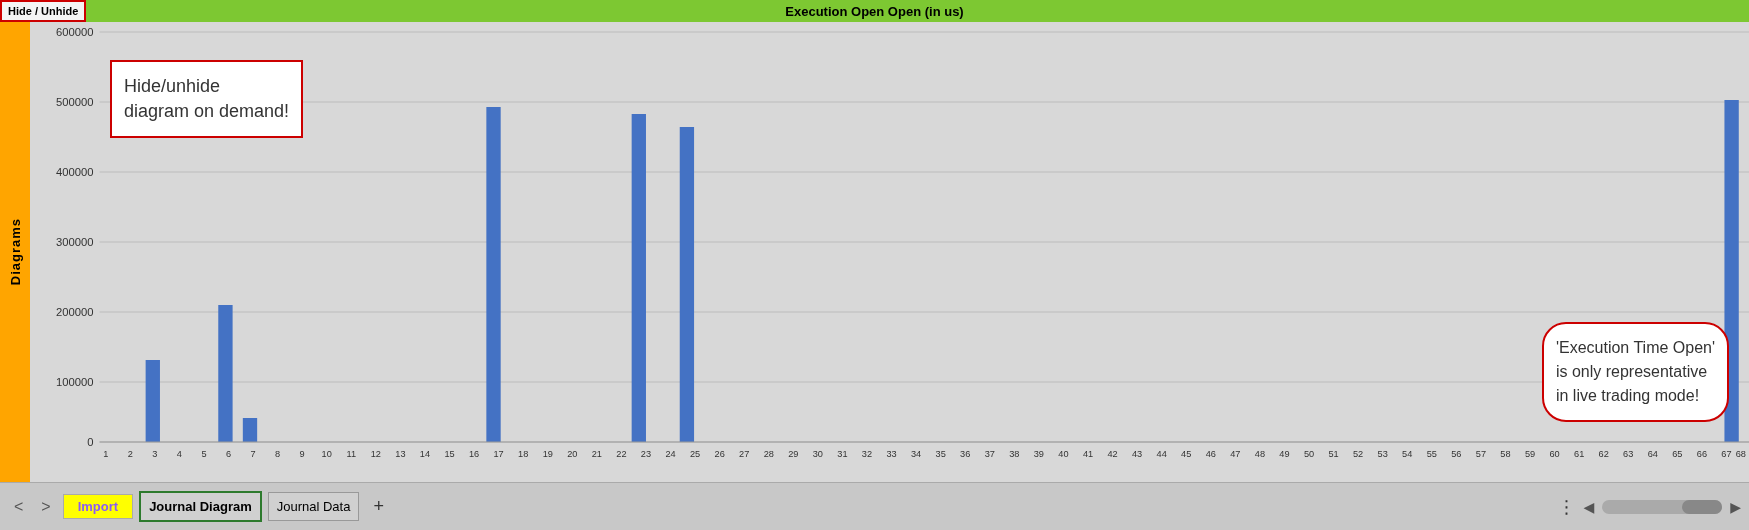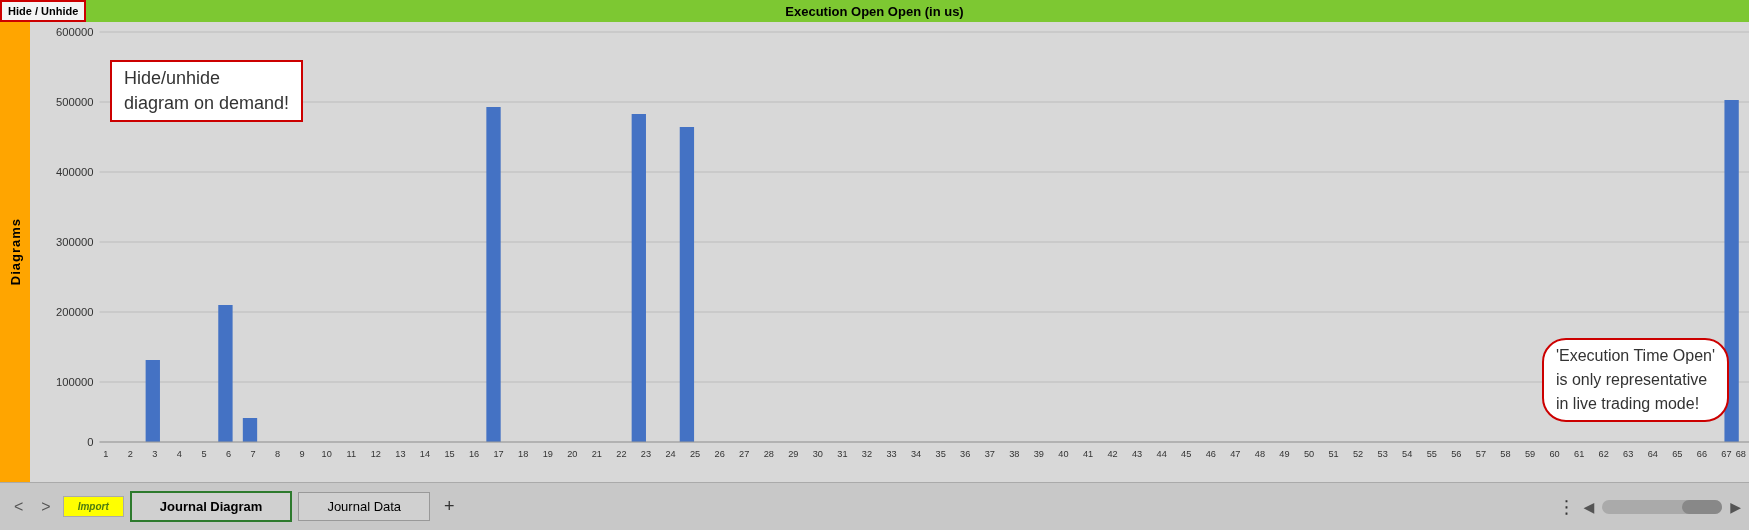--- a/index.html
+++ b/index.html
@@ -73,21 +73,21 @@
       background: #d8d8d8;
       position: relative;
       overflow: hidden;
     }
 
     
     .tooltip-box {
       position: absolute;
       background: white;
       border: 2px solid #cc0000;
-      padding: 4px 12px;
+      padding: 12px 12px;
       font-size: 16px;
       line-height: 1.4;
       color: #333;
     }
     #tooltip-hide {
       top: 38px;
       left: 80px;
       font-size: 18px;
     }
     #tooltip-execution {
@@ -119,29 +119,28 @@
       background: none;
       border: none;
       font-size: 16px;
       cursor: pointer;
       padding: 2px 6px;
       color: #555;
     }
     #import-btn {
       background: #ffff00;
       border: 1px solid #aaa;
-      font-size: 10px;
+      font-size: 13px;
       font-weight: bold;
       padding: 4px 14px;
       cursor: pointer;
-      color: #4d7c0f;
-      font-style: italic;
+      color: #8b5cf6;
     }
     .tab {
-      padding: 6px 28px;
+      padding: 6px 8px;
       font-size: 13px;
       cursor: pointer;
       border: 1px solid #999;
       background: #d0d0d0;
       color: #000;
     }
     .tab.active {
       background: #d0d0d0;
       border: 2px solid #2d7a2d;
       font-weight: bold;

